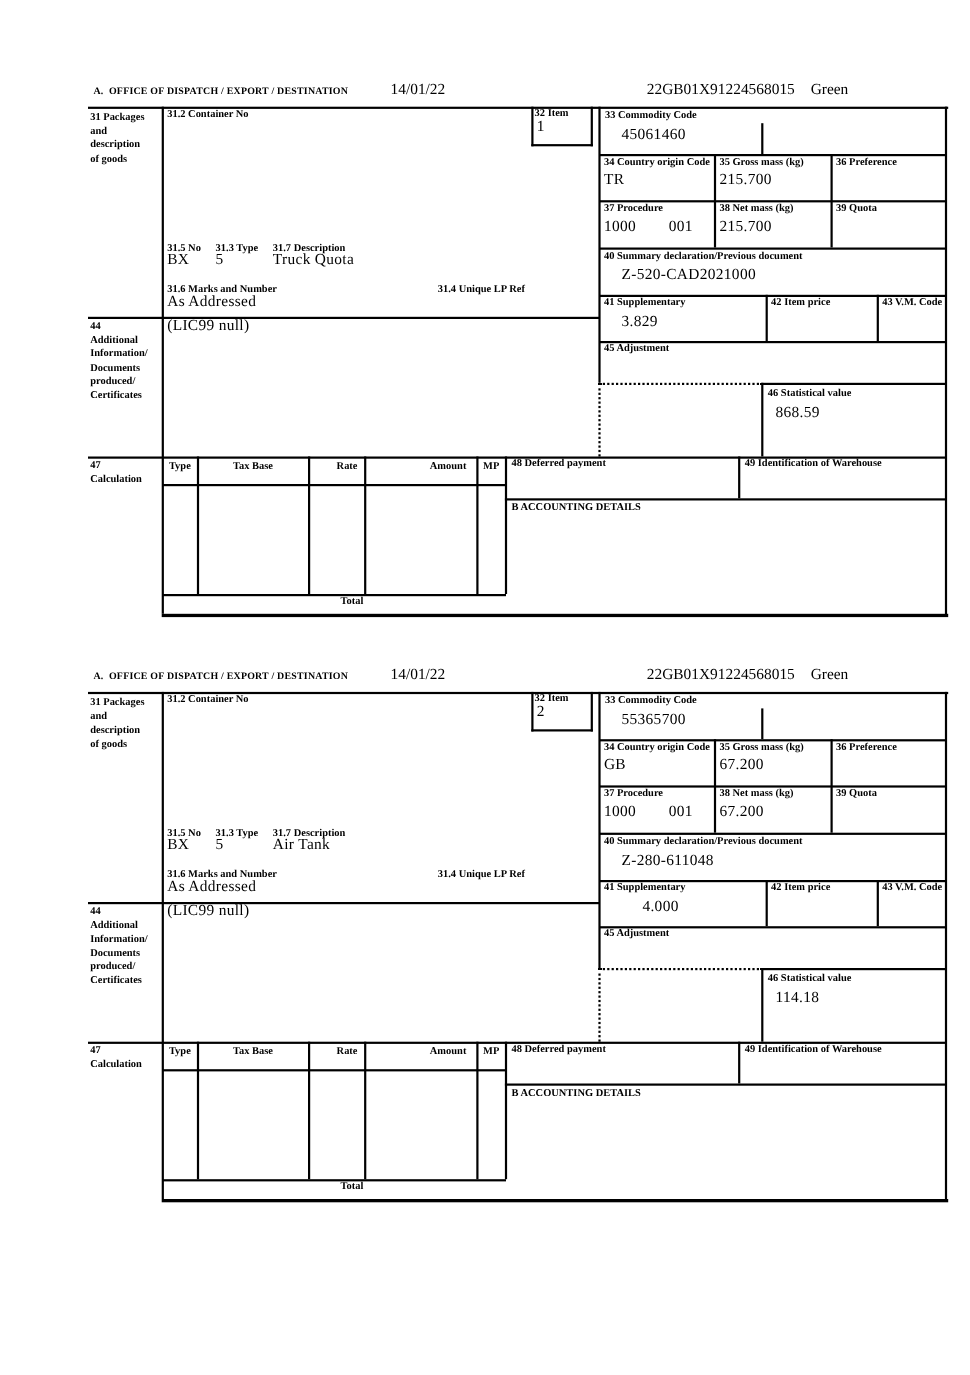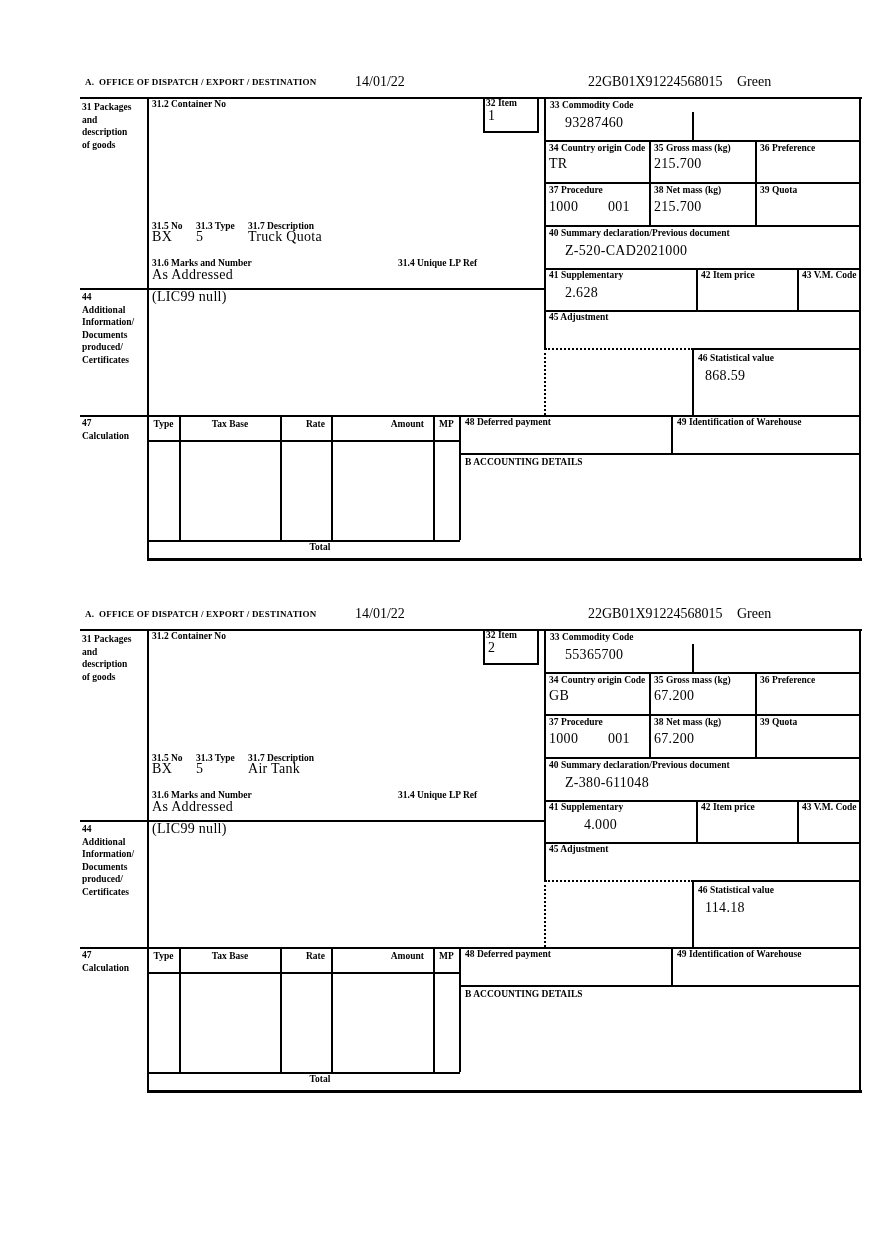--- a/index.html
+++ b/index.html
@@ -96,42 +96,42 @@
     <span class="t val" style="left:248px;top:160px">Truck Quota</span>
 
     <span class="t lbl" style="left:152px;top:189px">31.6 Marks and Number</span>
     <span class="t val" style="left:152px;top:198px">As Addressed</span>
     <span class="t lbl" style="left:398px;top:189px">31.4 Unique LP Ref</span>
     <span class="t val" style="left:398px;top:198px"></span>
 
     <span class="t val" style="left:152px;top:220px">(LIC99 null)</span>
 
     <span class="t lbl" style="left:550px;top:31px">33 Commodity Code</span>
-    <span class="t val" style="left:565px;top:46px">93287460</span>
+    <span class="t val" style="left:565px;top:46px">45061460</span>
 
     <span class="t lbl" style="left:549px;top:74px">34 Country origin Code</span>
     <span class="t val" style="left:549px;top:87px">TR</span>
     <span class="t lbl" style="left:654px;top:74px">35 Gross mass (kg)</span>
     <span class="t val" style="left:654px;top:87px">215.700</span>
     <span class="t lbl" style="left:760px;top:74px">36 Preference</span>
     <span class="t val" style="left:760px;top:87px"></span>
 
     <span class="t lbl" style="left:549px;top:116px">37 Procedure</span>
     <span class="t val" style="left:549px;top:130px">1000</span>
     <span class="t val" style="left:608px;top:130px">001</span>
     <span class="t lbl" style="left:654px;top:116px">38 Net mass (kg)</span>
     <span class="t val" style="left:654px;top:130px">215.700</span>
     <span class="t lbl" style="left:760px;top:116px">39 Quota</span>
     <span class="t val" style="left:760px;top:130px"></span>
 
     <span class="t lbl" style="left:549px;top:159px">40 Summary declaration/Previous document</span>
     <span class="t val" style="left:565px;top:174px">Z-520-CAD2021000</span>
 
     <span class="t lbl" style="left:549px;top:201px">41 Supplementary</span>
-    <span class="t val" style="left:565px;top:216px">2.628</span>
+    <span class="t val" style="left:565px;top:216px">3.829</span>
     <span class="t lbl" style="left:701px;top:201px">42 Item price</span>
     <span class="t val" style="left:701px;top:216px"></span>
     <span class="t lbl" style="left:802px;top:201px">43 V.M. Code</span>
     <span class="t val" style="left:802px;top:216px"></span>
 
     <span class="t lbl" style="left:549px;top:243px">45 Adjustment</span>
     <span class="t val" style="left:549px;top:257px"></span>
 
     <span class="t lbl" style="left:698px;top:284px">46 Statistical value</span>
     <span class="t val" style="left:705px;top:299px">868.59</span>
@@ -236,21 +236,21 @@
 
     <span class="t lbl" style="left:549px;top:116px">37 Procedure</span>
     <span class="t val" style="left:549px;top:130px">1000</span>
     <span class="t val" style="left:608px;top:130px">001</span>
     <span class="t lbl" style="left:654px;top:116px">38 Net mass (kg)</span>
     <span class="t val" style="left:654px;top:130px">67.200</span>
     <span class="t lbl" style="left:760px;top:116px">39 Quota</span>
     <span class="t val" style="left:760px;top:130px"></span>
 
     <span class="t lbl" style="left:549px;top:159px">40 Summary declaration/Previous document</span>
-    <span class="t val" style="left:565px;top:174px">Z-380-611048</span>
+    <span class="t val" style="left:565px;top:174px">Z-280-611048</span>
 
     <span class="t lbl" style="left:549px;top:201px">41 Supplementary</span>
     <span class="t val" style="left:584px;top:216px">4.000</span>
     <span class="t lbl" style="left:701px;top:201px">42 Item price</span>
     <span class="t val" style="left:701px;top:216px"></span>
     <span class="t lbl" style="left:802px;top:201px">43 V.M. Code</span>
     <span class="t val" style="left:802px;top:216px"></span>
 
     <span class="t lbl" style="left:549px;top:243px">45 Adjustment</span>
     <span class="t val" style="left:549px;top:257px"></span>

